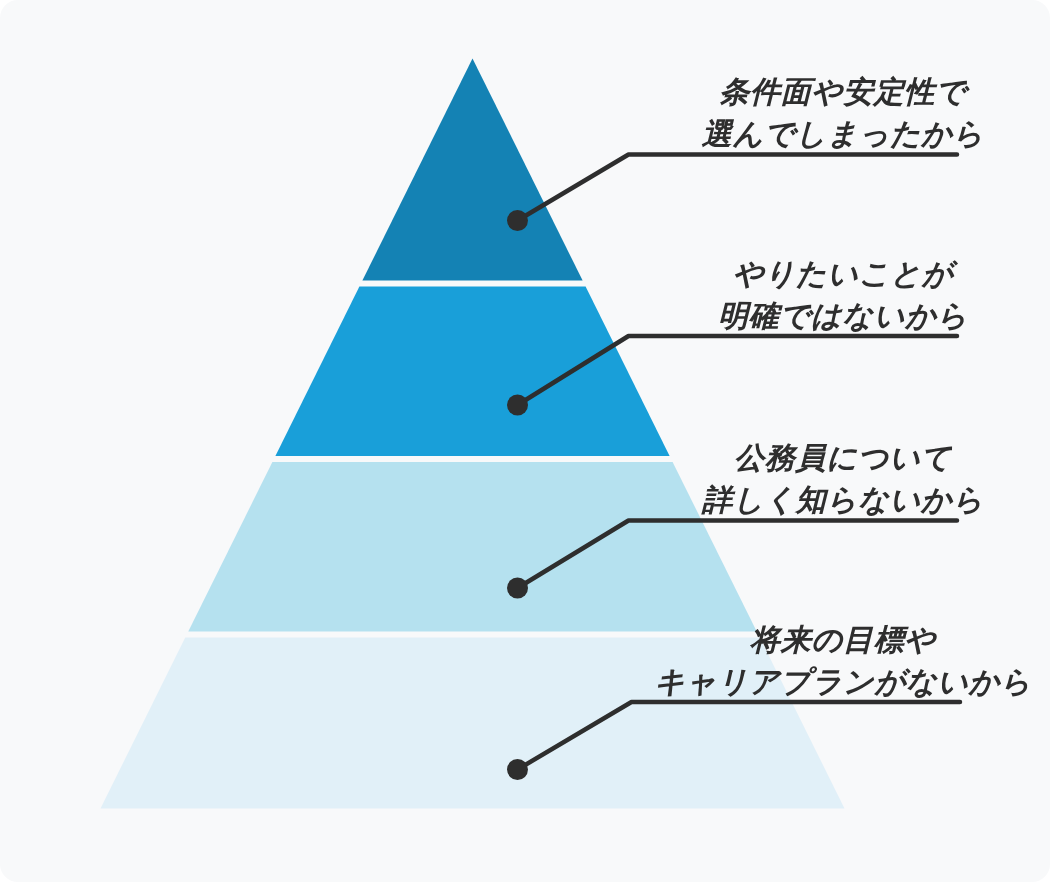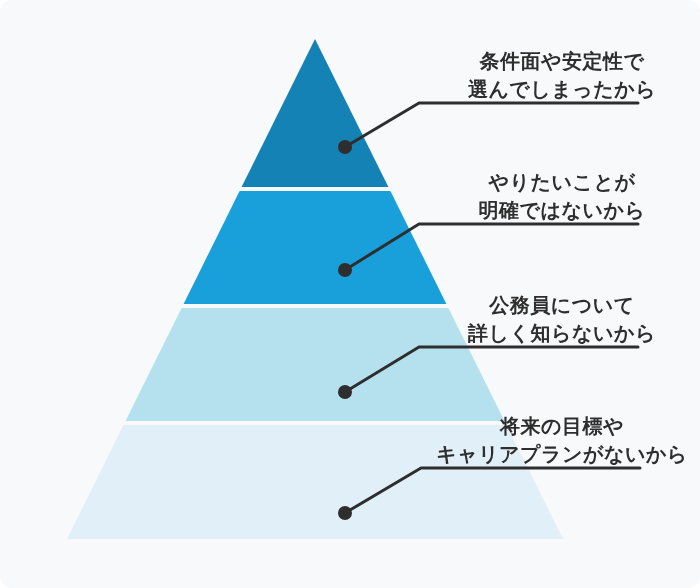--- a/index.html
+++ b/index.html
@@ -7,20 +7,21 @@
     padding: 0;
     background: #ffffff;
     width: 700px;
     height: 588px;
     font-family: "Liberation Sans", "DejaVu Sans", sans-serif;
   }
   .stage {
     position: relative;
     width: 700px;
     height: 588px;
+    font-style: italic;
   }
   svg {
     display: block;
   }
   .label-text {
     font-family: "Liberation Sans", "DejaVu Sans", sans-serif;
     font-weight: 700;
     font-size: 20px;
     letter-spacing: 0.5px;
   }

